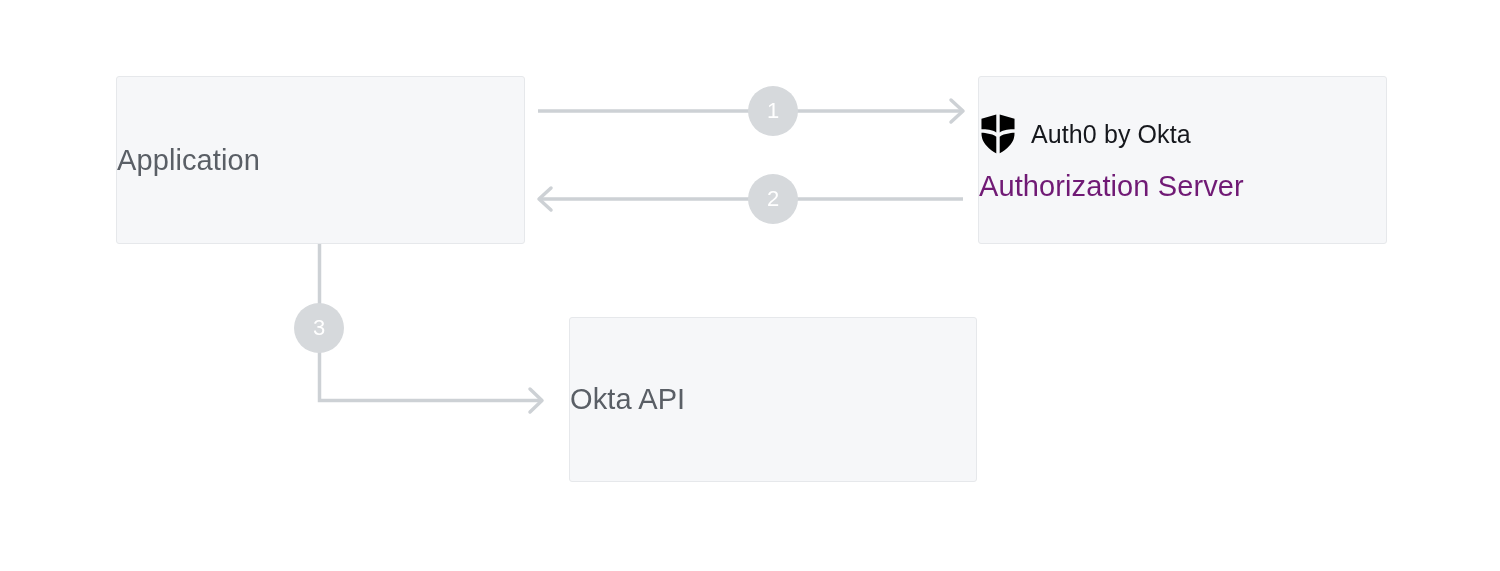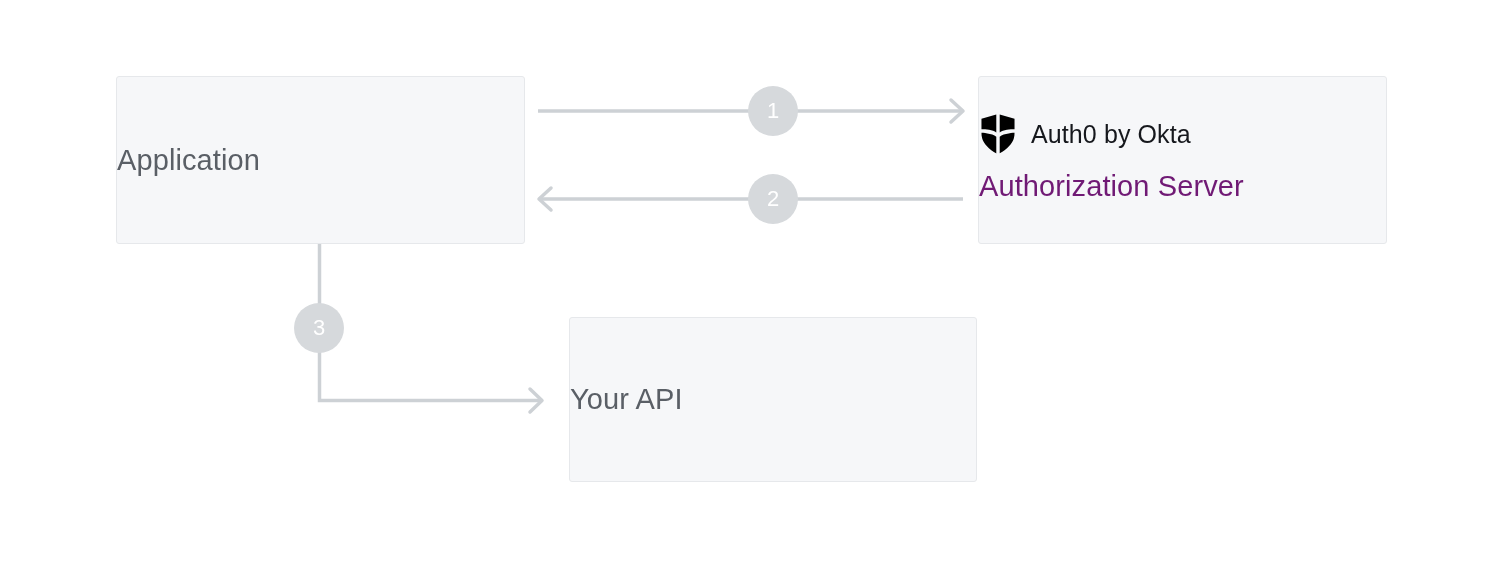--- a/index.html
+++ b/index.html
@@ -141,20 +141,20 @@
 
         <path d="M37.4 20.6 C37.4 20.6 26.0 21.0 21.8 24.8 L21.8 42.4
                  C21.8 42.4 34.0 36.0 36.7 26.5 C37.3 24.4 37.4 22.4 37.4 20.6 Z" fill="#000000"></path>
       </svg>
       <span class="brand-name">Auth0 by Okta</span>
     </div>
     <span class="line1">Authorization Server</span>
   </div>
 
   <div class="node" id="node-api">
-    <span class="line1">Your API</span>
+    <span class="line1">Okta API</span>
   </div>
 
   <div class="badge" id="badge-1">1</div>
   <div class="badge" id="badge-2">2</div>
   <div class="badge" id="badge-3">3</div>
 
 </div>
 
 </body></html>

